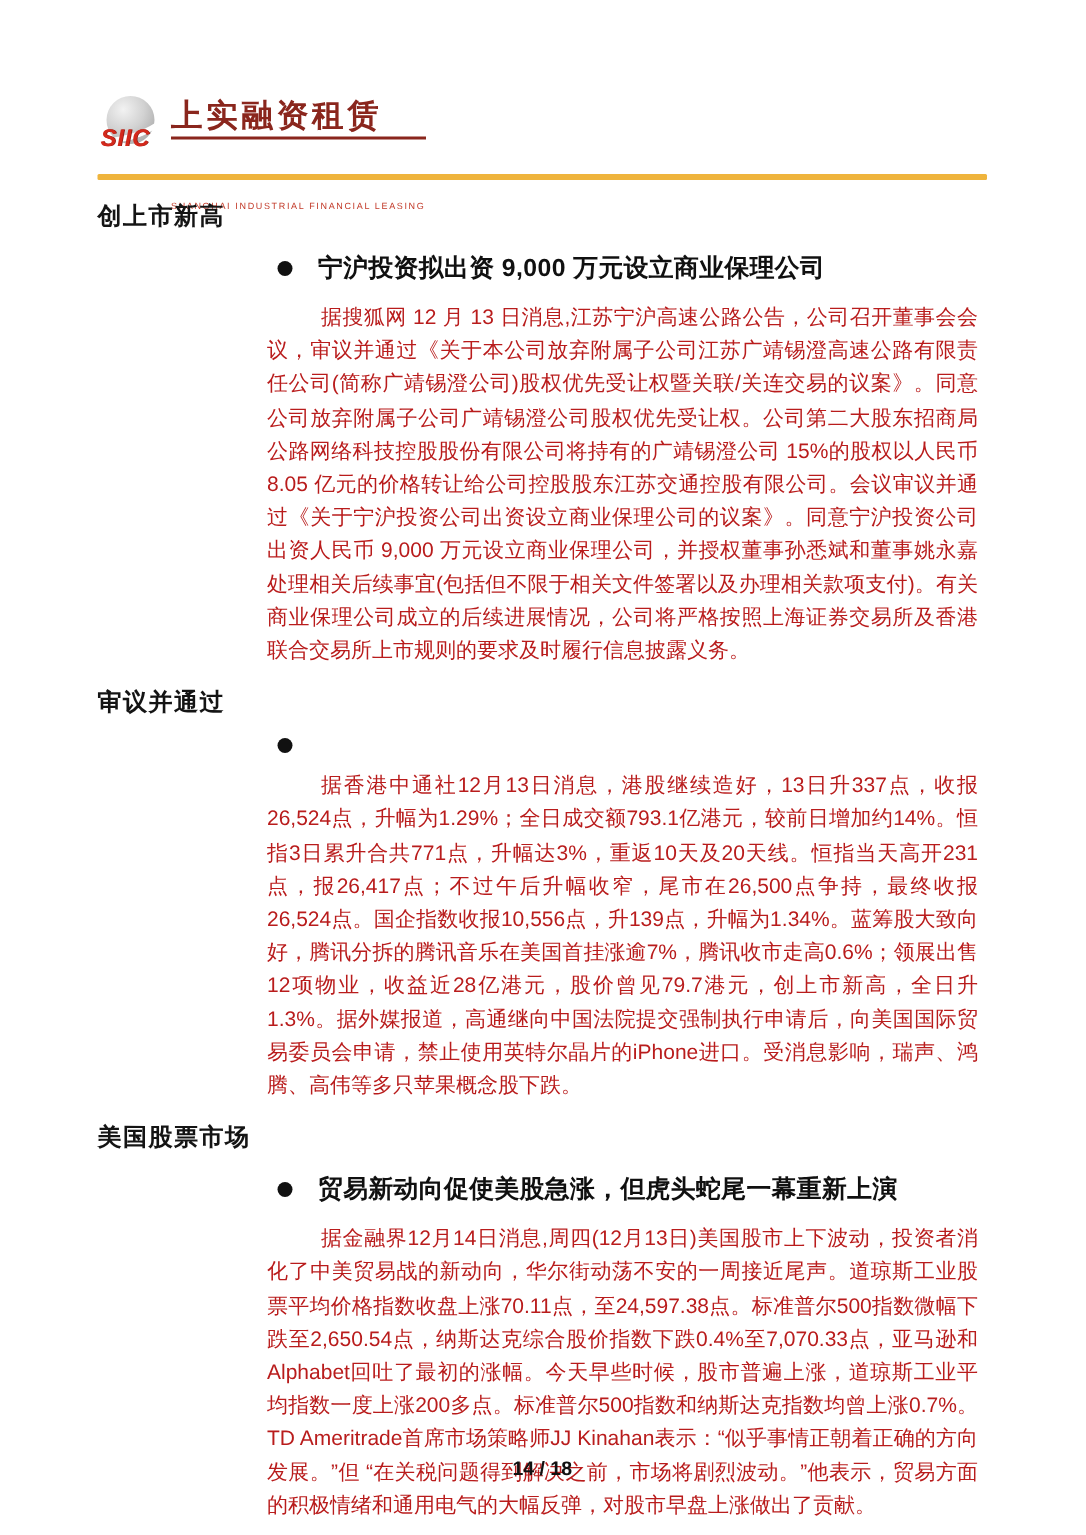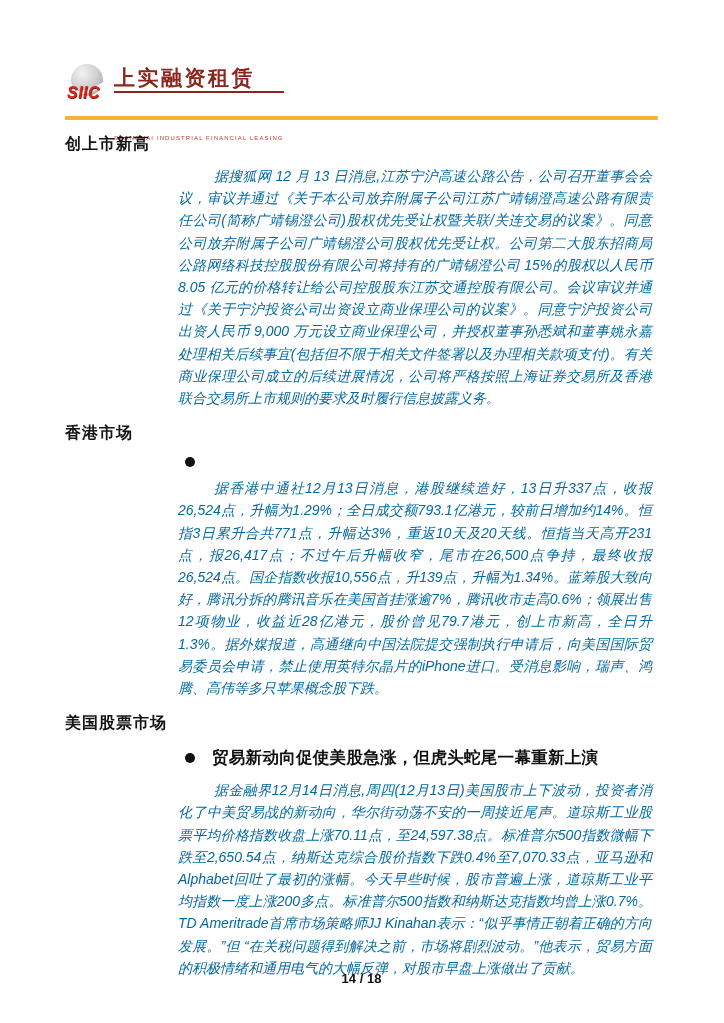--- a/index.html
+++ b/index.html
@@ -52,21 +52,21 @@
     margin:14px 0 0 0;
     font-size:16px; font-weight:bold; color:#141414; letter-spacing:1px;
   }
   .section:first-of-type .section-heading { margin-top:8px; }
   .article-head { display:flex; align-items:center; margin:13px 0 0 120px; }
   .bullet-dot { width:10px; height:10px; border-radius:50%; background:#111; margin-right:17px; flex:none; }
   .article-title { font-size:16.5px; font-weight:bold; color:#101010; letter-spacing:0.3px; }
   .article-body {
     margin:10px 0 0 113px; width:474px;
     font-size:14px; line-height:22.2px;
-    text-align:justify; text-indent:36px; color:#0369a1;font-style:italic;
+    text-align:justify; text-indent:36px; color:#b91c1c;
   }
   
   .page-footer {
     position:absolute; left:65px; top:947px; width:593px;
     text-align:center; font-size:13px; font-weight:bold; color:#111;
   }
 </style>
 </head>
 <body>
 
@@ -81,25 +81,29 @@
     <div class="logo-names">
       <span class="logo-cn">上实融资租赁</span>
       <span class="logo-en">SHANGHAI  INDUSTRIAL  FINANCIAL  LEASING</span>
     </div>
   </div>
 
   <div class="gold-rule"></div>
 
   <div class="section">
     <h2 class="section-heading">创上市新高</h2>
+    <div class="article-head">
+      <span class="bullet-dot"></span>
+      <span class="article-title">宁沪投资拟出资 9,000 万元设立商业保理公司</span>
+    </div>
     <p class="article-body">据搜狐网 12 月 13 日消息,江苏宁沪高速公路公告，公司召开董事会会议，审议并通过《关于本公司放弃附属子公司江苏广靖锡澄高速公路有限责任公司(简称广靖锡澄公司)股权优先受让权暨关联/关连交易的议案》。同意公司放弃附属子公司广靖锡澄公司股权优先受让权。公司第二大股东招商局公路网络科技控股股份有限公司将持有的广靖锡澄公司 15%的股权以人民币 8.05 亿元的价格转让给公司控股股东江苏交通控股有限公司。会议审议并通过《关于宁沪投资公司出资设立商业保理公司的议案》。同意宁沪投资公司出资人民币 9,000 万元设立商业保理公司，并授权董事孙悉斌和董事姚永嘉处理相关后续事宜(包括但不限于相关文件签署以及办理相关款项支付)。有关商业保理公司成立的后续进展情况，公司将严格按照上海证券交易所及香港联合交易所上市规则的要求及时履行信息披露义务。</p>
   </div>
 
   <div class="section">
-    <h2 class="section-heading">香港市场</h2>
+    <h2 class="section-heading">审议并通过</h2>
     <div class="article-head">
       <span class="bullet-dot"></span>
     </div>
     <p class="article-body">据香港中通社12月13日消息，港股继续造好，13日升337点，收报26,524点，升幅为1.29%；全日成交额793.1亿港元，较前日增加约14%。恒指3日累升合共771点，升幅达3%，重返10天及20天线。恒指当天高开231点，报26,417点；不过午后升幅收窄，尾市在26,500点争持，最终收报26,524点。国企指数收报10,556点，升139点，升幅为1.34%。蓝筹股大致向好，腾讯分拆的腾讯音乐在美国首挂涨逾7%，腾讯收市走高0.6%；领展出售12项物业，收益近28亿港元，股价曾见79.7港元，创上市新高，全日升1.3%。据外媒报道，高通继向中国法院提交强制执行申请后，向美国国际贸易委员会申请，禁止使用英特尔晶片的iPhone进口。受消息影响，瑞声、鸿腾、高伟等多只苹果概念股下跌。</p>
   </div>
 
   <div class="section">
     <h2 class="section-heading">美国股票市场</h2>
     <div class="article-head">
       <span class="bullet-dot"></span>

